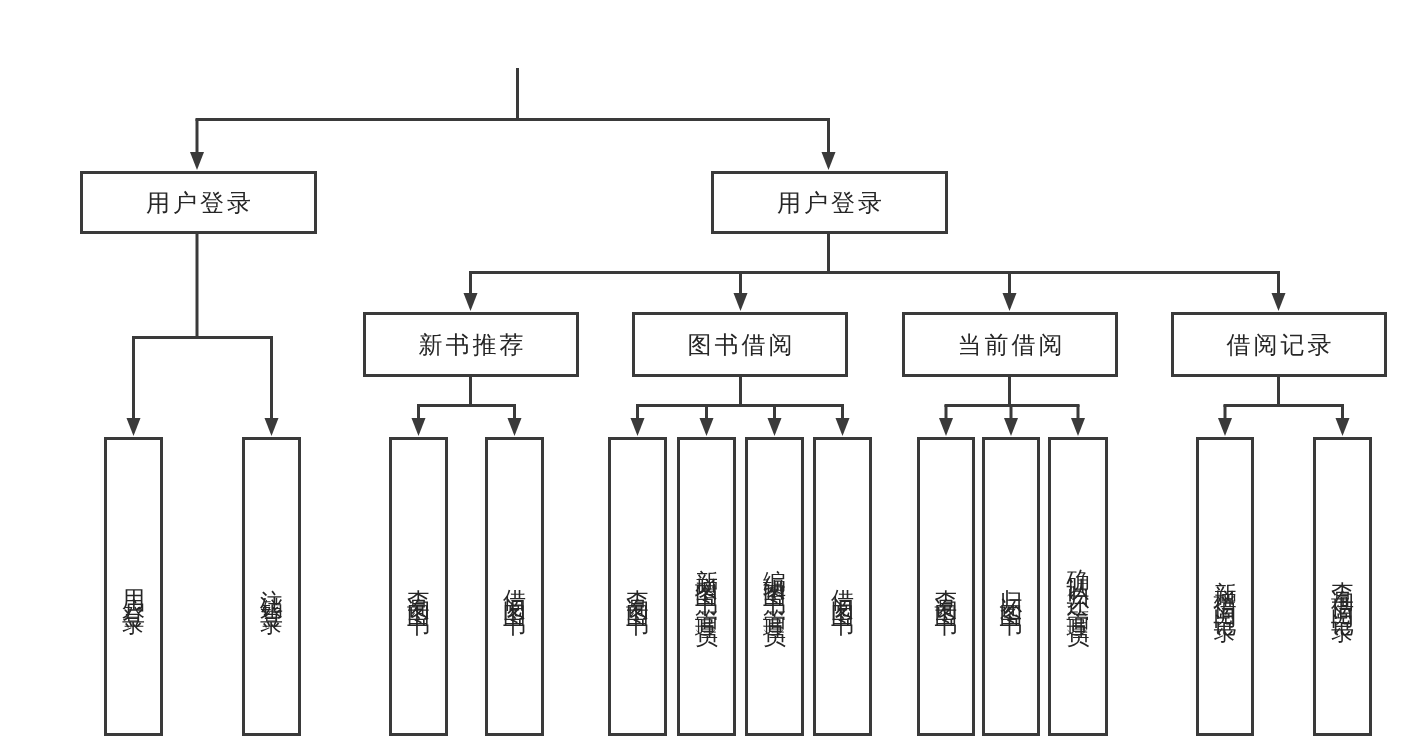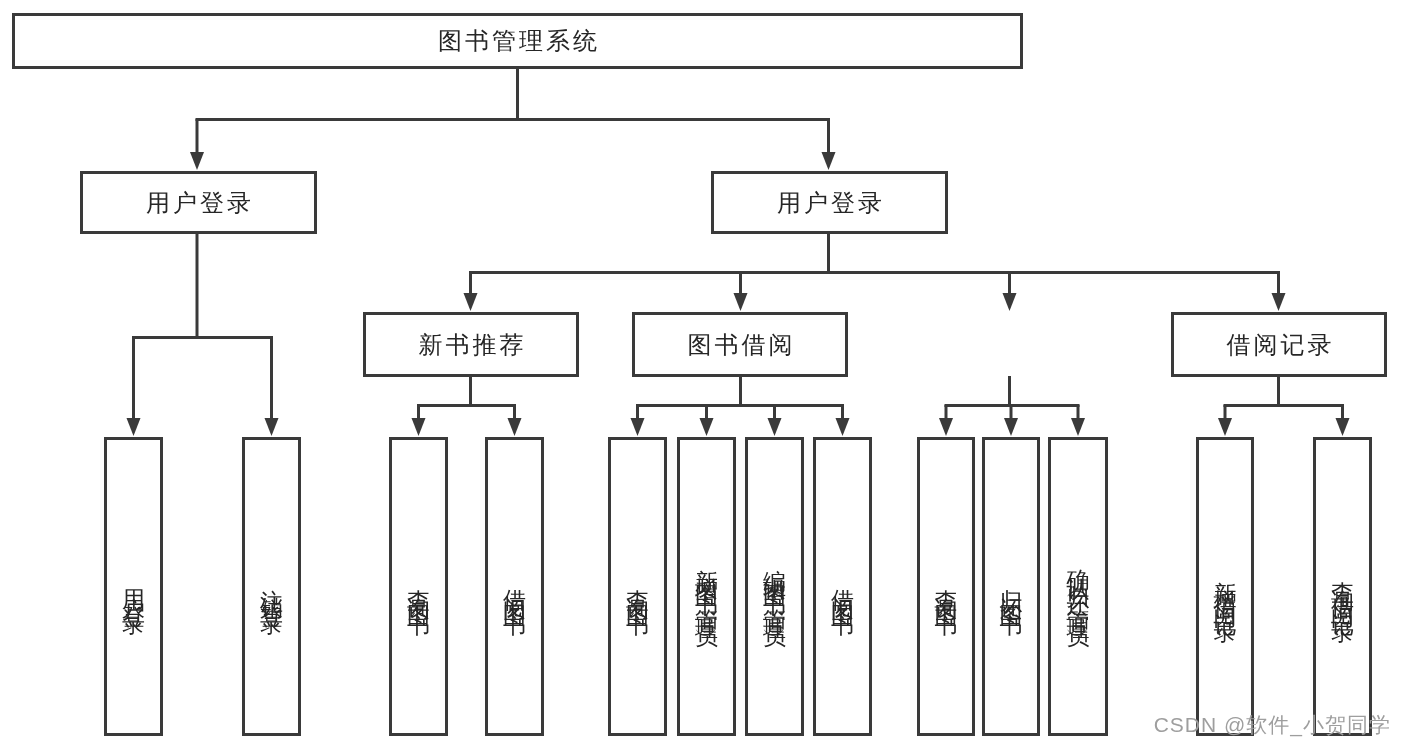--- a/index.html
+++ b/index.html
@@ -141,37 +141,37 @@
 
       <line x1="1278.5" y1="376" x2="1278.5" y2="405"></line>
       <line x1="1223.5" y1="405.5" x2="1344" y2="405.5"></line>
       <line x1="1225" y1="405" x2="1225" y2="422"></line>
       <polygon points="1218,418 1232,418 1225,436" stroke="none"></polygon>
       <line x1="1342.5" y1="405" x2="1342.5" y2="422"></line>
       <polygon points="1335.5,418 1349.5,418 1342.5,436" stroke="none"></polygon>
     </g>
   </svg>
 
-  <div class="node h-node n-root">
-    <span>图书管理系统</span>
-  </div>
 
   <div class="node h-node n-user-login">
     <span>用户登录</span>
   </div>
   <div class="node h-node n-book-management">
     <span>用户登录</span>
   </div>
 
   <div class="node h-node n-book-borrow">
     <span>图书借阅</span>
   </div>
   <div class="node h-node n-new-book-rec">
     <span>新书推荐</span>
   </div>
+  <div class="node h-node n-current-borrow">
+    <span>当前借阅</span>
+  </div>
   <div class="node h-node n-borrow-records">
     <span>借阅记录</span>
   </div>
 
   <div class="node v-node leaf l-user-login">
     <span>用户登录</span>
   </div>
   <div class="node v-node leaf l-logout">
     <span>注销登录</span>
   </div>
@@ -206,15 +206,14 @@
     <span>确认归还（管理员）</span>
   </div>
 
   <div class="node v-node leaf l-add-record">
     <span>新增借阅记录</span>
   </div>
   <div class="node v-node leaf l-query-record">
     <span>查询借阅记录</span>
   </div>
 
-  <div class="watermark">CSDN @软件_小贺同学</div>
 
 </div>
 
 </body></html>

